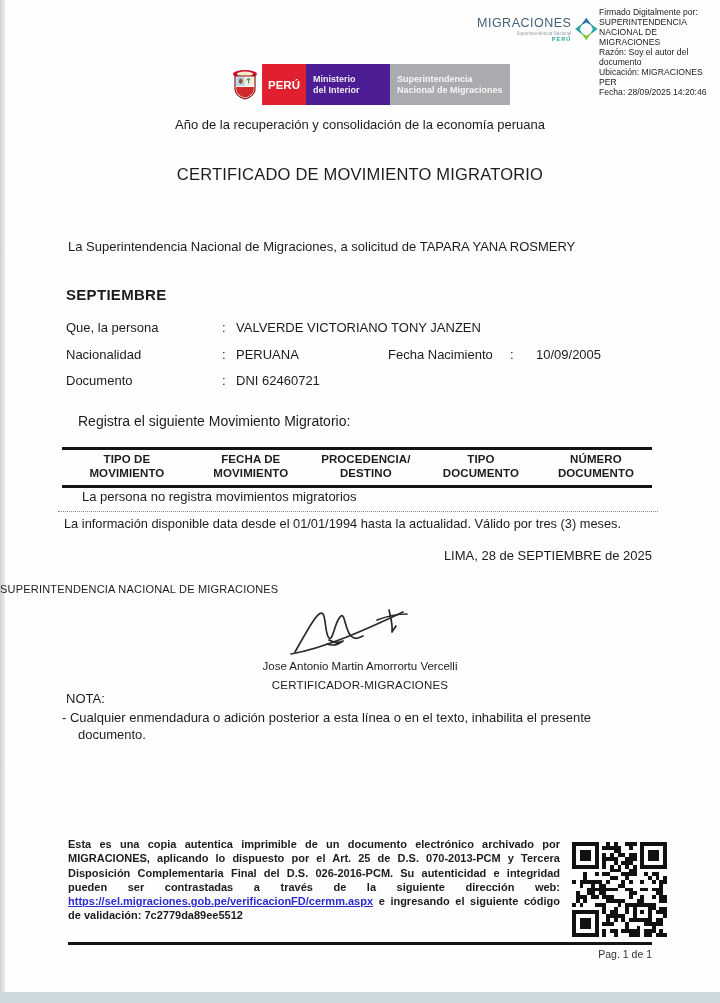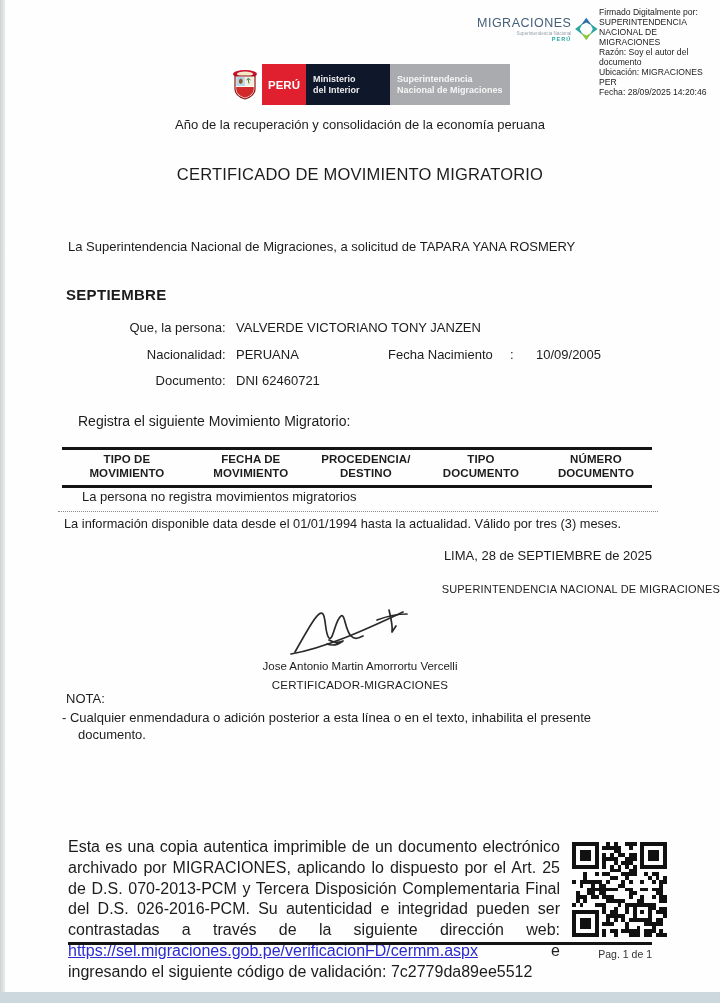--- a/index.html
+++ b/index.html
@@ -15,57 +15,57 @@
   .logo-word{font-size:12.5px;font-weight:normal;color:#45607a;letter-spacing:.5px;}
   .logo-sub{font-size:4.6px;color:#9aa3ab;margin-top:1px;}
   .logo-country{font-size:5.6px;color:#2ba6a0;font-weight:bold;letter-spacing:1px;}
   .logo-star{width:30px;height:30px;margin-top:-2px;}
 
   
   .gov-bar{position:absolute;top:64px;left:228px;height:41px;display:flex;}
   .coat{width:34px;display:flex;align-items:center;justify-content:center;background:#fff;}
   .blk{display:flex;flex-direction:column;justify-content:center;}
   .blk-red{width:44px;background:#e0202e;color:#fff;align-items:center;font-weight:bold;font-size:11.5px;}
-  .blk-dark{width:77px;background:#0f172a;color:#ededed;font-size:9px;line-height:1.18;padding-left:7px;font-weight:bold;}
+  .blk-dark{width:77px;background:#4c1d95;color:#ededed;font-size:9px;line-height:1.18;padding-left:7px;font-weight:bold;}
   .blk-light{width:113px;background:#a9abae;color:#f6f6f6;font-size:9px;line-height:1.18;padding-left:7px;font-weight:bold;}
 
   .slogan{position:absolute;top:117px;left:0;right:0;text-align:center;font-size:13px;}
   .title{position:absolute;top:160px;left:0;right:0;text-align:center;font-size:16.5px;line-height:1.8;letter-spacing:.2px;}
   .intro{position:absolute;top:239px;left:68px;font-size:13px;}
   .certifica{position:absolute;top:286px;left:66px;font-size:15px;font-weight:bold;letter-spacing:.3px;}
 
   .fields{position:absolute;top:320px;left:66px;width:588px;font-size:13px;}
   .frow{display:flex;margin-bottom:11.5px;}
-  .flabel{width:156px;text-align:right;}
+  .flabel{width:156px;}
   .fcolon{width:14px;}
   .fval1{width:152px;}
   .flabel2{width:122px;}
   .fcolon2{width:26px;}
 
   .registra{position:absolute;top:413px;left:78px;font-size:14px;}
 
   .mtable{position:absolute;top:447px;left:62px;width:590px;border-top:3px solid #141414;border-bottom:3px solid #141414;display:flex;padding:3px 0 4px 0;}
   .mth{font-size:11.5px;font-weight:bold;text-align:center;line-height:1.2;letter-spacing:.1px;}
   .c1{width:22%;}.c2{width:20%;}.c3{width:19%;}.c4{width:20%;}.c5{width:19%;}
 
   .no-mov{position:absolute;top:489px;left:82px;font-size:13px;}
   .dotline{position:absolute;top:511px;left:58px;width:600px;border-top:1.5px dotted #8a8a8a;}
   .validity{position:absolute;top:516px;left:64px;width:592px;font-size:12.8px;}
 
   .place-date{position:absolute;top:548px;left:352px;width:300px;text-align:right;font-size:13px;}
-  .org-line{position:absolute;top:583px;left:0;right:0;text-align:right;font-size:11px;letter-spacing:.2px;}
+  .org-line{position:absolute;top:583px;left:0;right:0;text-align:left;font-size:11px;letter-spacing:.2px;}
   .sig-wrap{position:absolute;top:600px;left:285px;width:140px;height:58px;}
   .signer-name{position:absolute;top:660px;left:0;right:0;text-align:center;font-size:11.5px;}
   .signer-role{position:absolute;top:679px;left:0;right:0;text-align:center;font-size:11.5px;letter-spacing:.2px;}
 
   .nota{position:absolute;top:691px;left:62px;width:566px;font-size:13px;line-height:1.25;}
   .nota-head{margin-left:4px;margin-bottom:3px;}
   .nota-item{padding-left:16px;text-indent:-16px;}
 
-  .footer-text{position:absolute;top:837px;left:68px;width:492px;font-size:16px;line-height:1.3;text-align:justify;}
+  .footer-text{position:absolute;top:837px;left:68px;width:492px;font-size:11px;line-height:1.3;text-align:justify;font-weight:bold;}
   .footer-text a{color:#2b2bd0;text-decoration:underline;}
   .qr{position:absolute;top:842px;left:572px;width:95px;height:95px;}
   .footer-rule{position:absolute;top:942px;left:68px;width:584px;border-top:3px solid #141414;}
   .page-num{position:absolute;top:948px;left:460px;width:192px;text-align:right;font-size:10.5px;color:#333;}
 </style>
 </head>
 <body>
 
 <div class="sheet">
   <div class="edge-left"></div>

